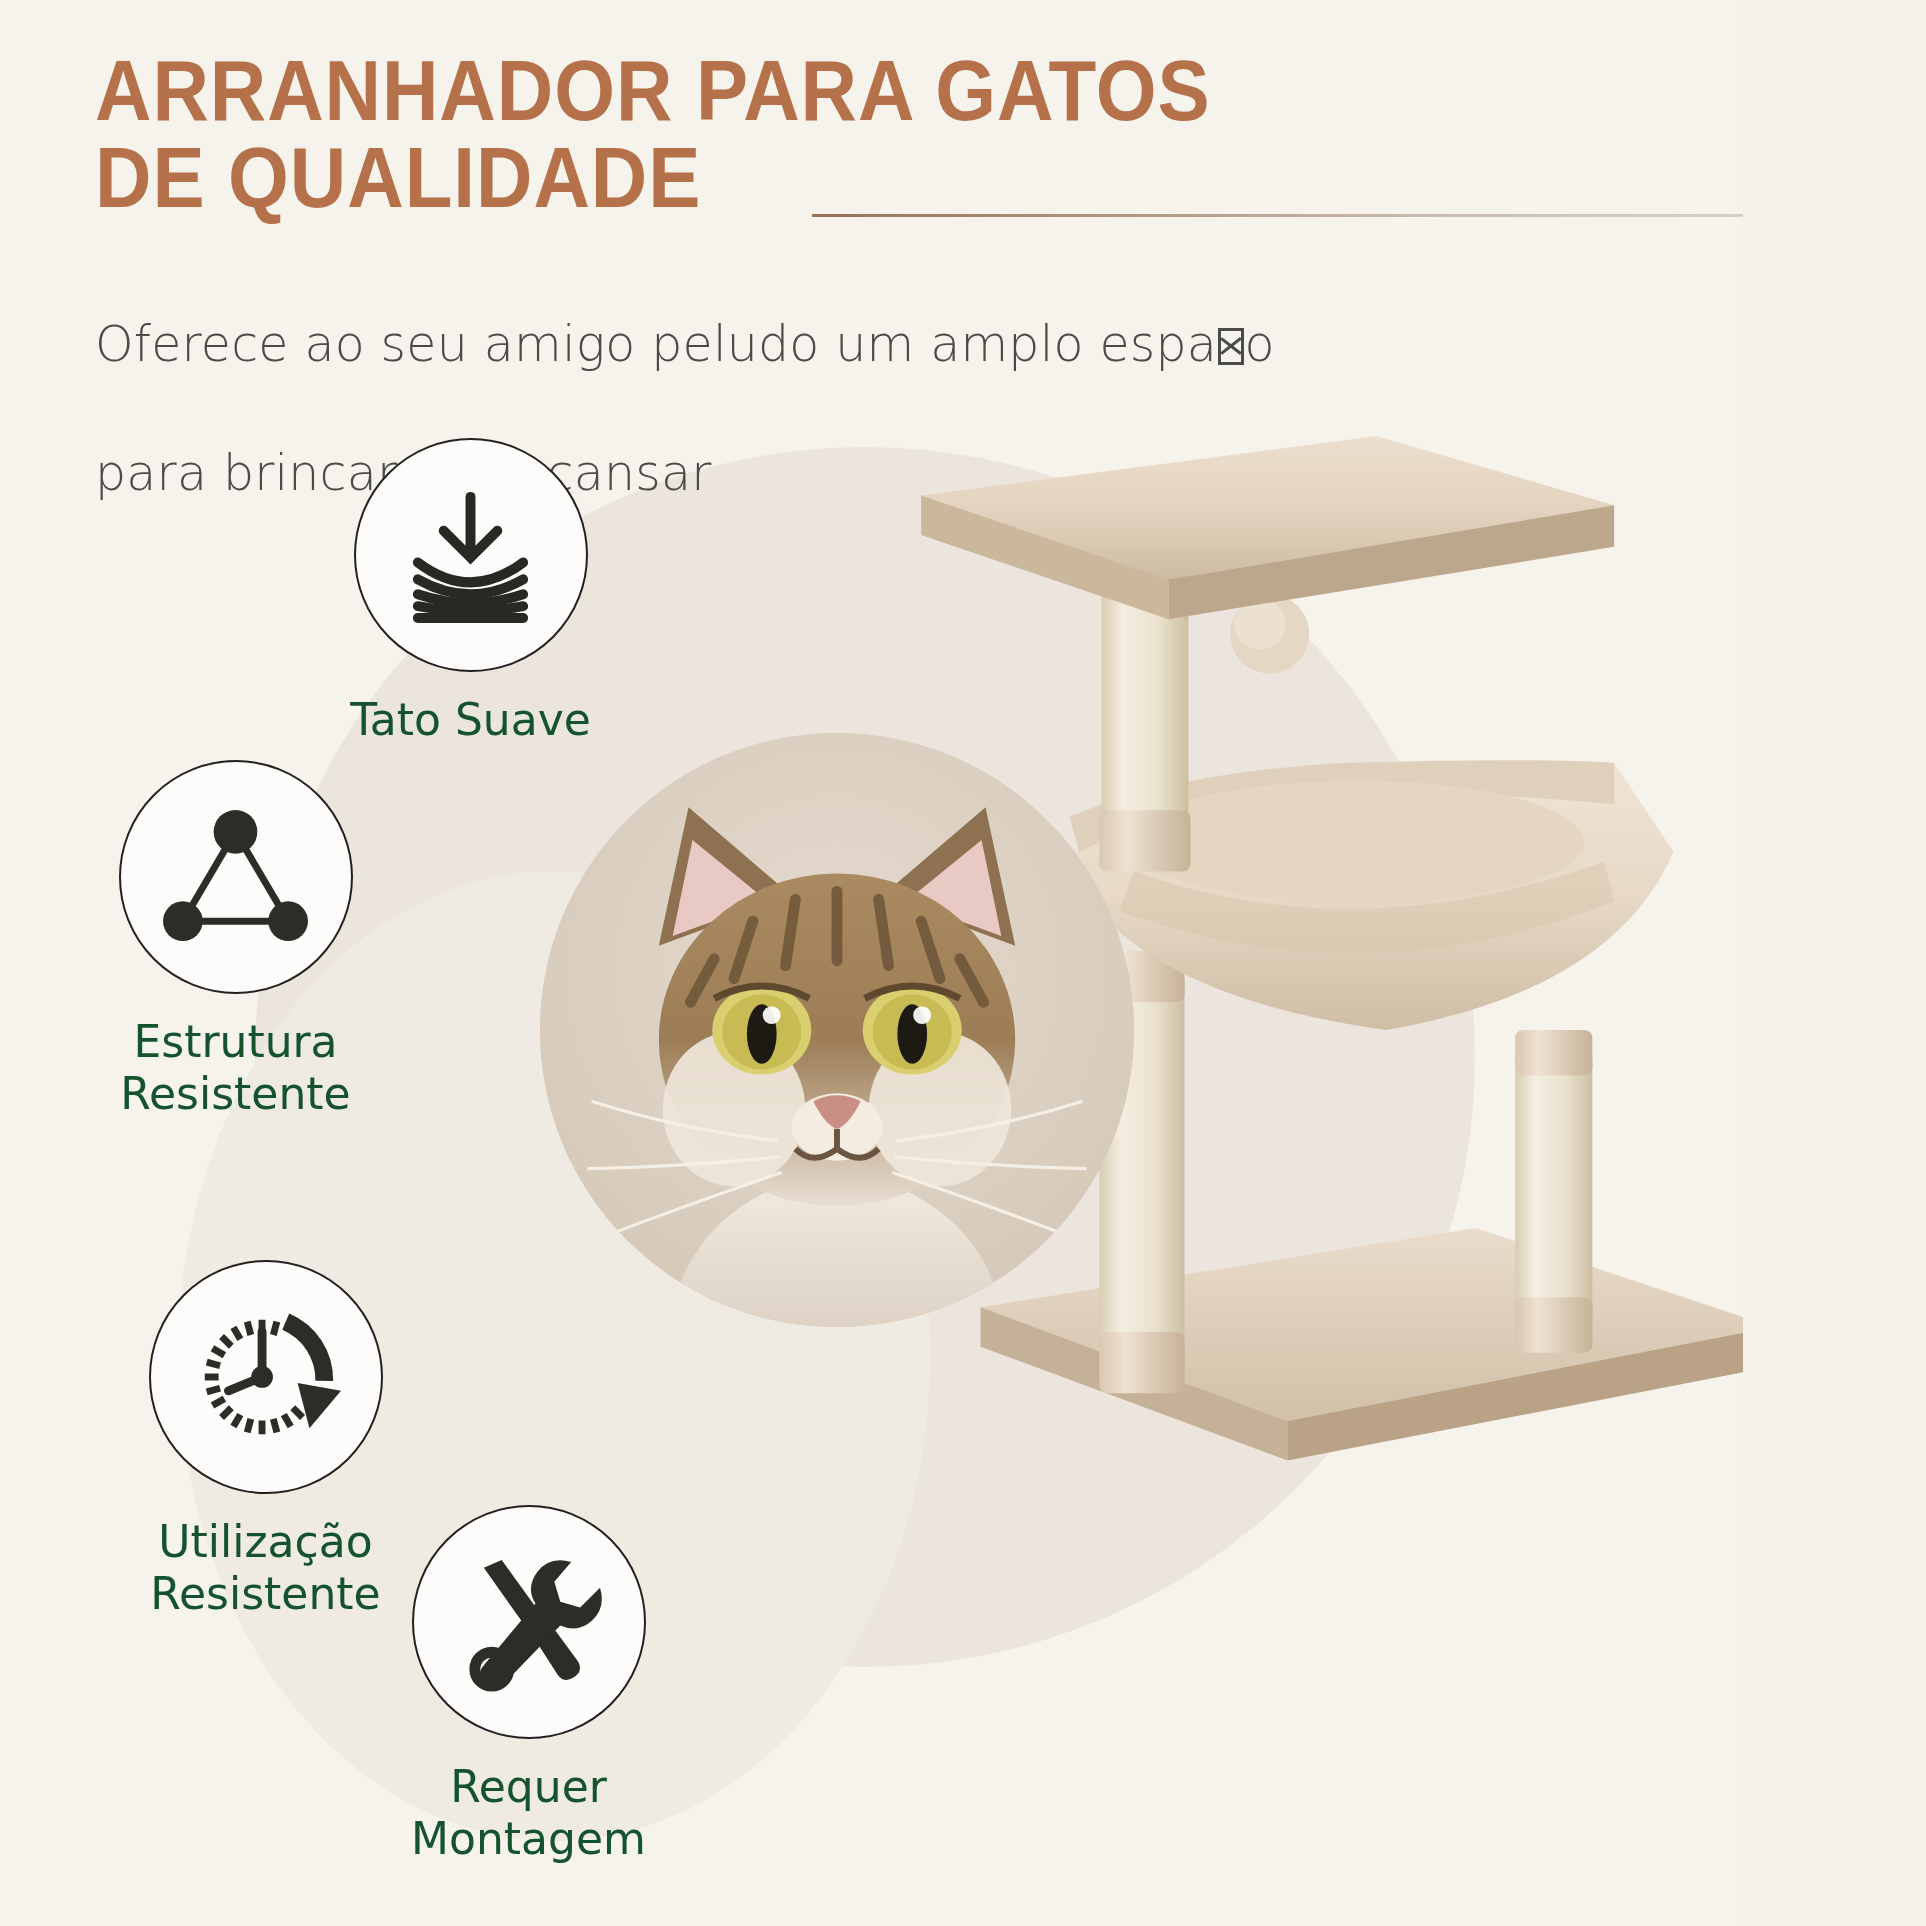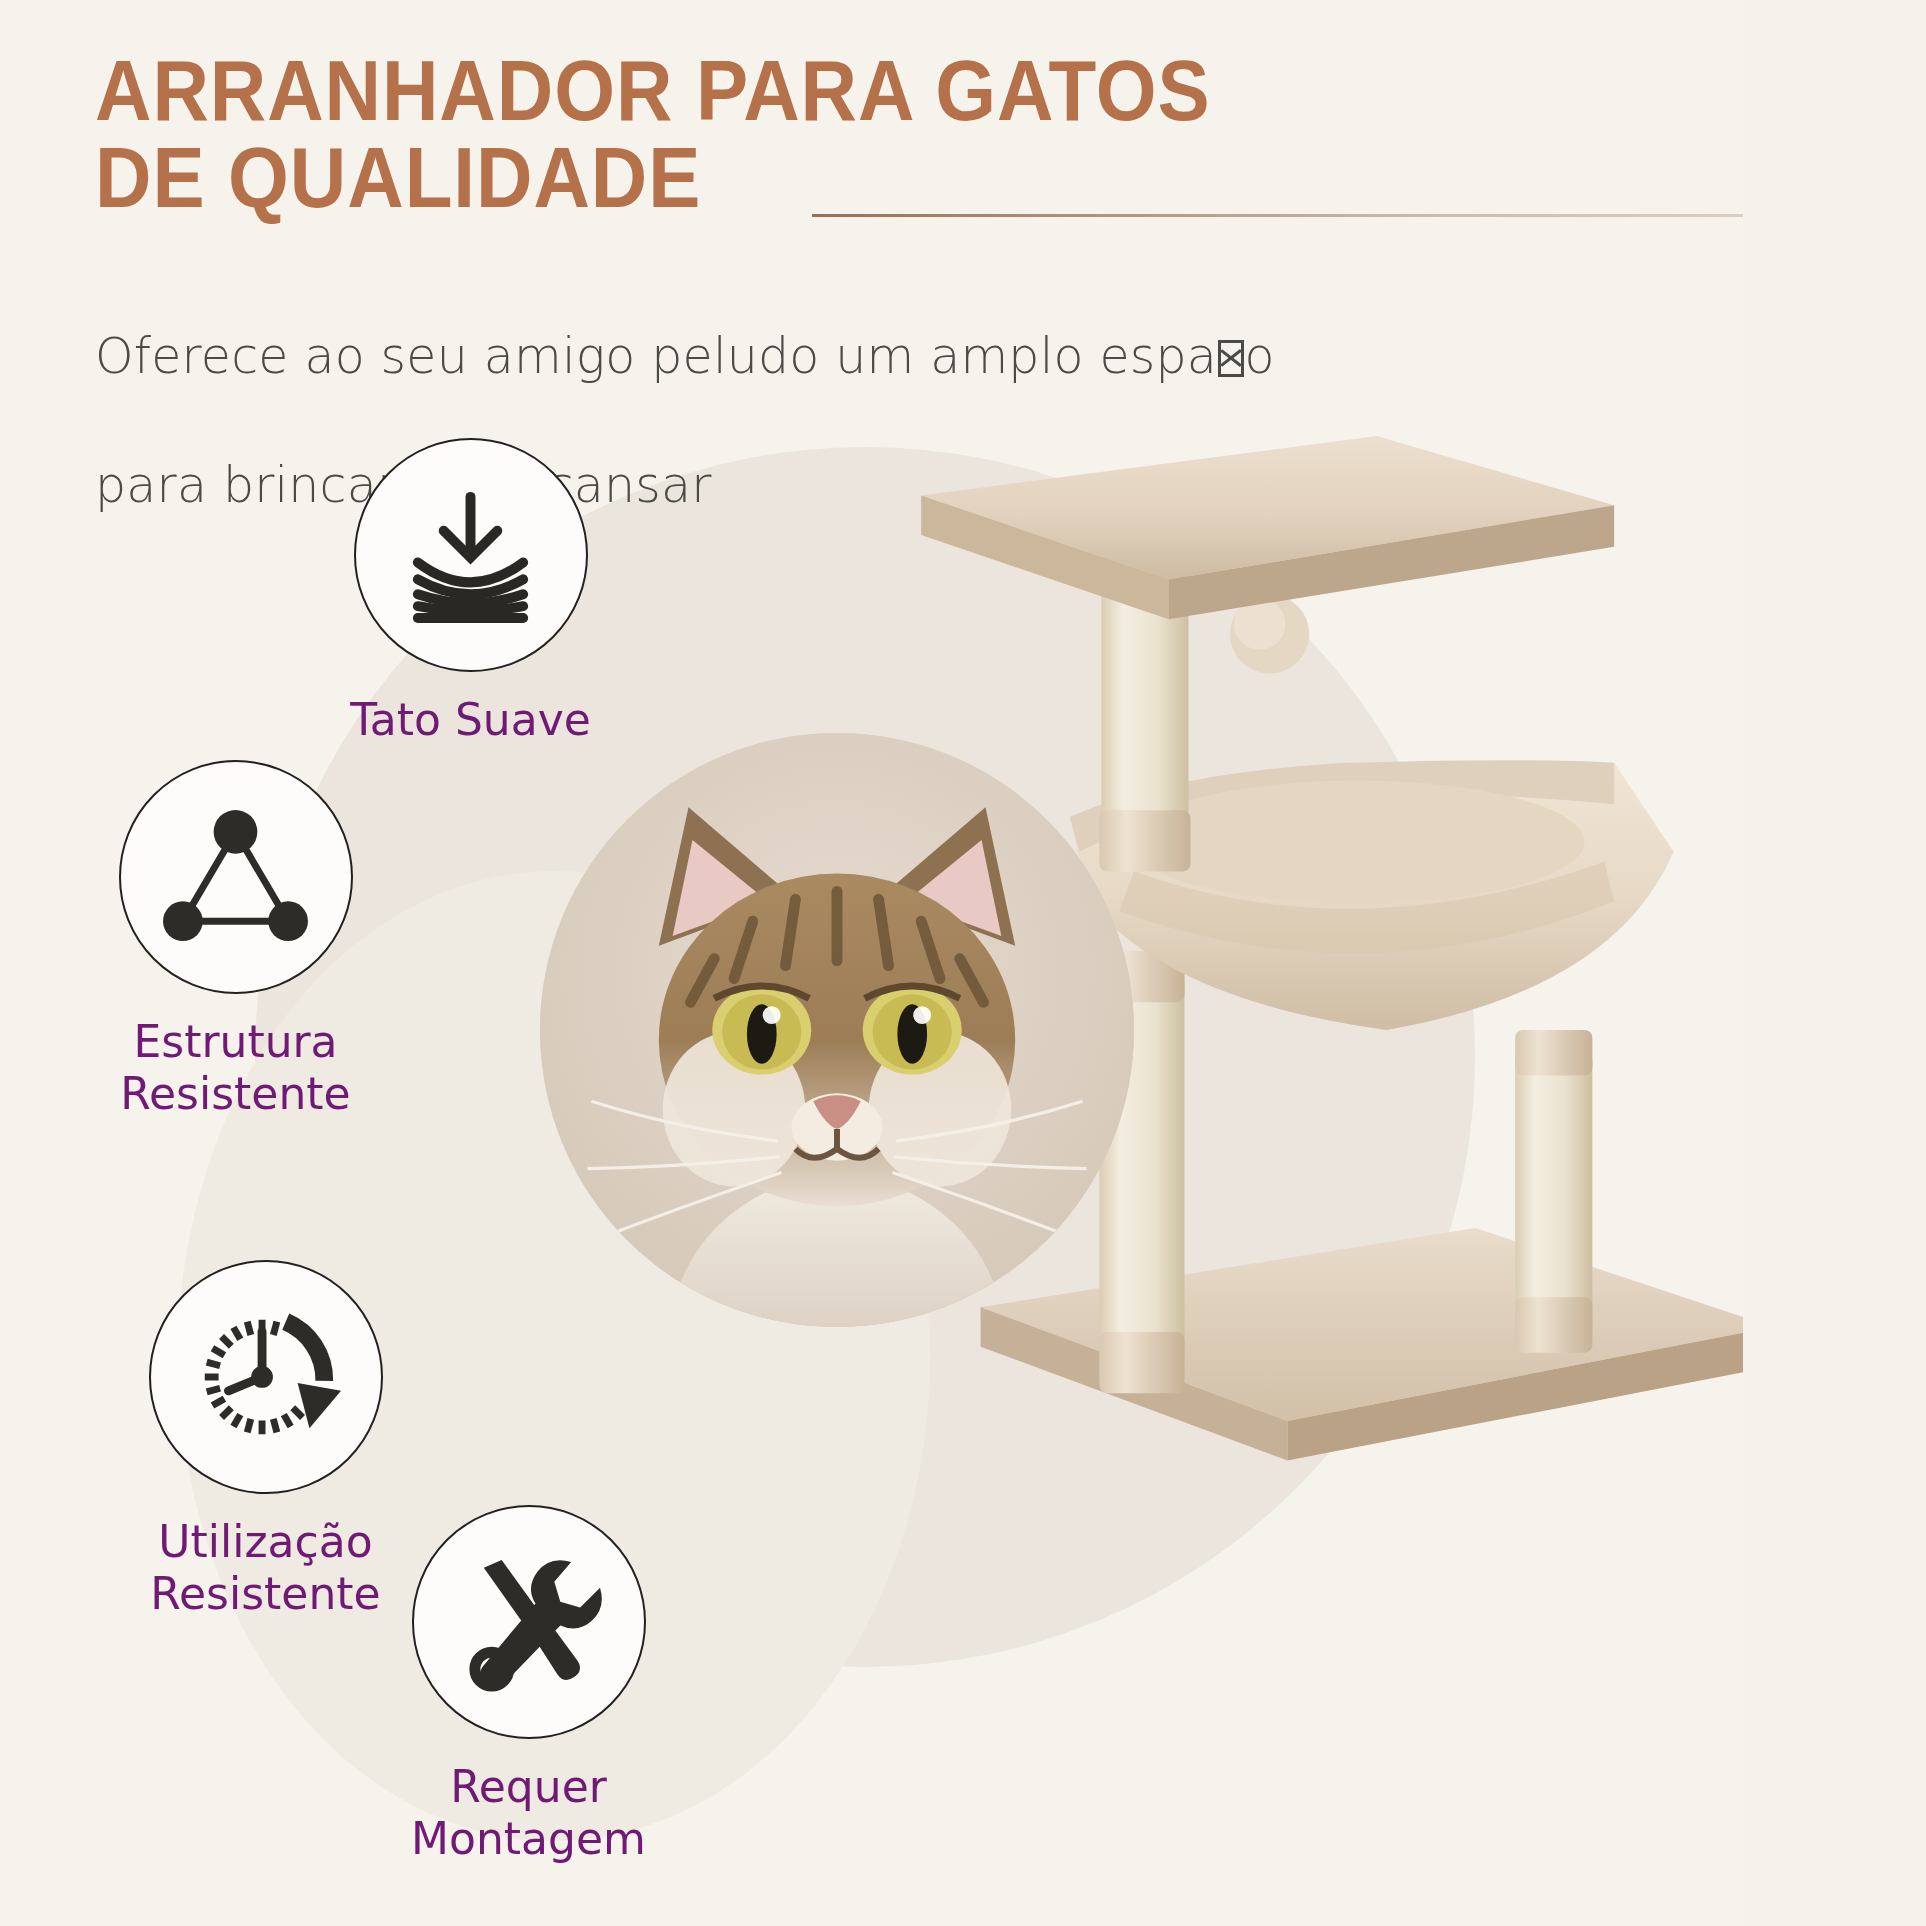--- a/index.html
+++ b/index.html
@@ -44,21 +44,21 @@
     white-space:pre-line;
   }
   .title-rule{
     position:absolute;
     left:812px;top:214px;
     width:1049px;height:3px;
     background:linear-gradient(to right,#9a7054,#c9bdb2 60%,#ddd6cc);
   }
   .subtitle{
     position:absolute;
-    left:95px;top:260px;
+    left:95px;top:248px;
     width:1406px;
     color:#4a4a47;
     font-family:"DejaVu Sans","Liberation Sans",sans-serif;
     font-weight:300;
     font-size:49px;
     line-height:1.32;
     letter-spacing:0.2px;
     white-space:pre-line;
   }
   .tofu{
@@ -84,21 +84,21 @@
     width:234px;height:234px;border-radius:50%;
     background:#fdfcfa;
     border:2.5px solid #23211f;
     margin:0 auto;
     display:flex;align-items:center;justify-content:center;
     box-sizing:border-box;
     overflow:hidden;
   }
   .feature-label{
     margin-top:22px;
-    color:#701a75;
+    color:#14532d;
     font-family:"DejaVu Sans","Liberation Sans",sans-serif;
     font-size:44px;
     line-height:1.18;
     white-space:pre-line;
     font-weight:400;
   }
 
   #f-soft{left:302px;top:438px;}
   #f-struct{left:67px;top:760px;}
   #f-time{left:97px;top:1260px;}

